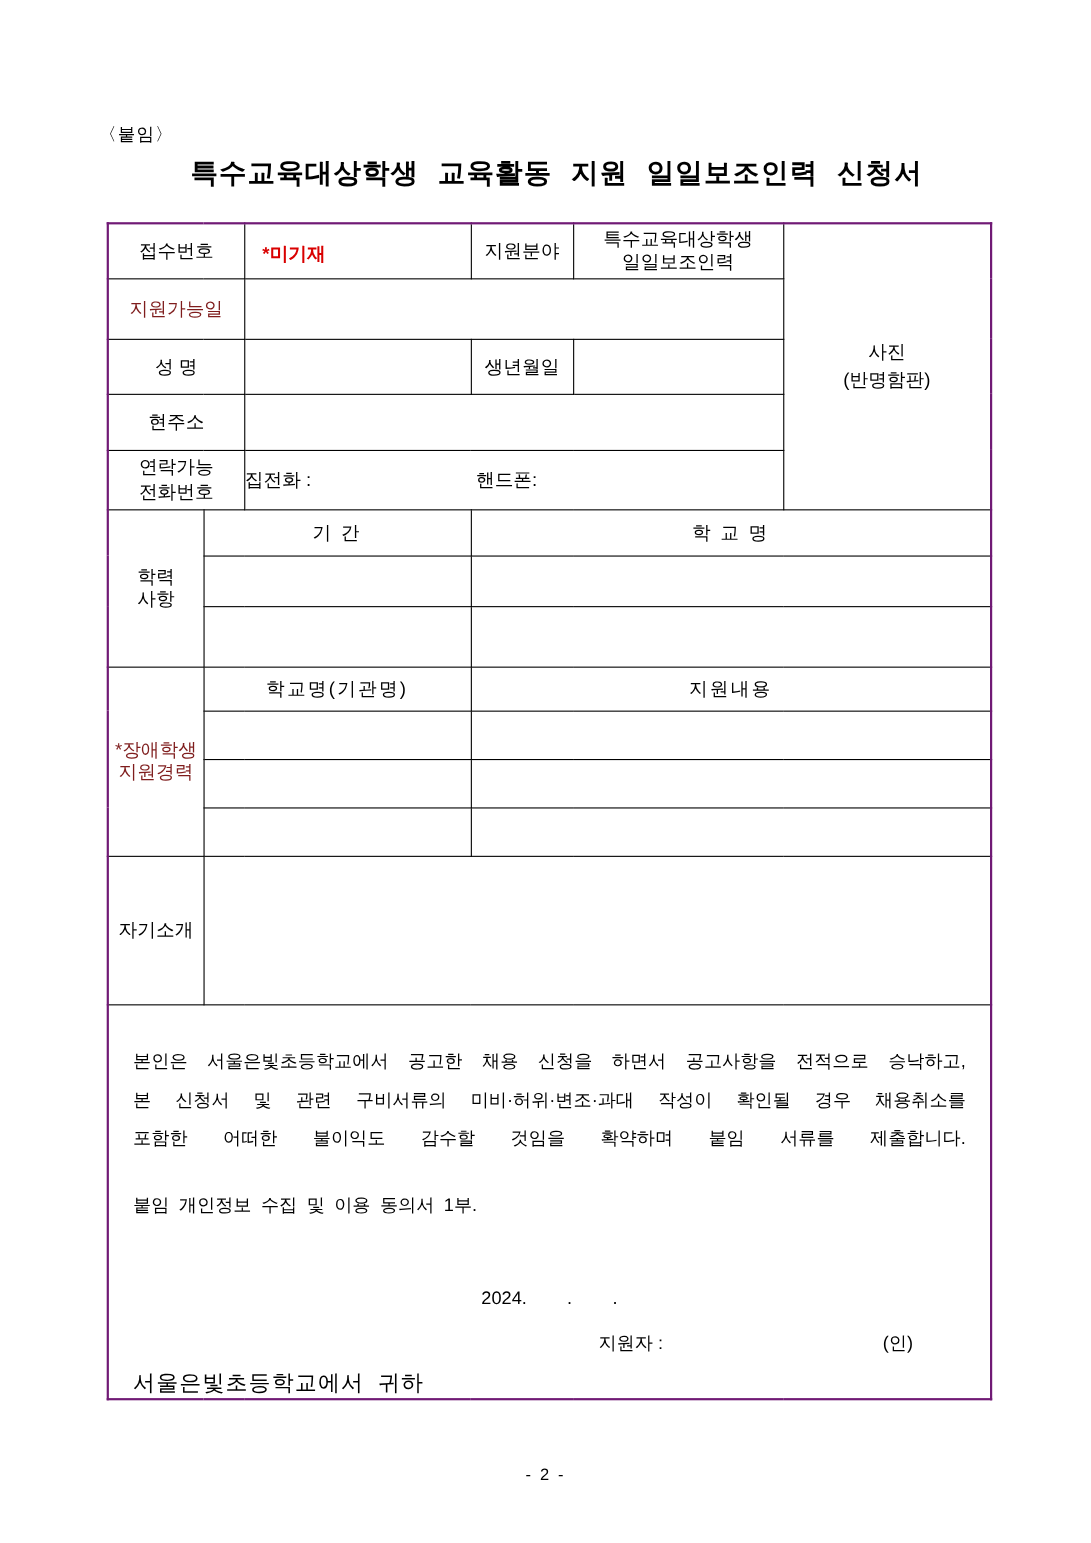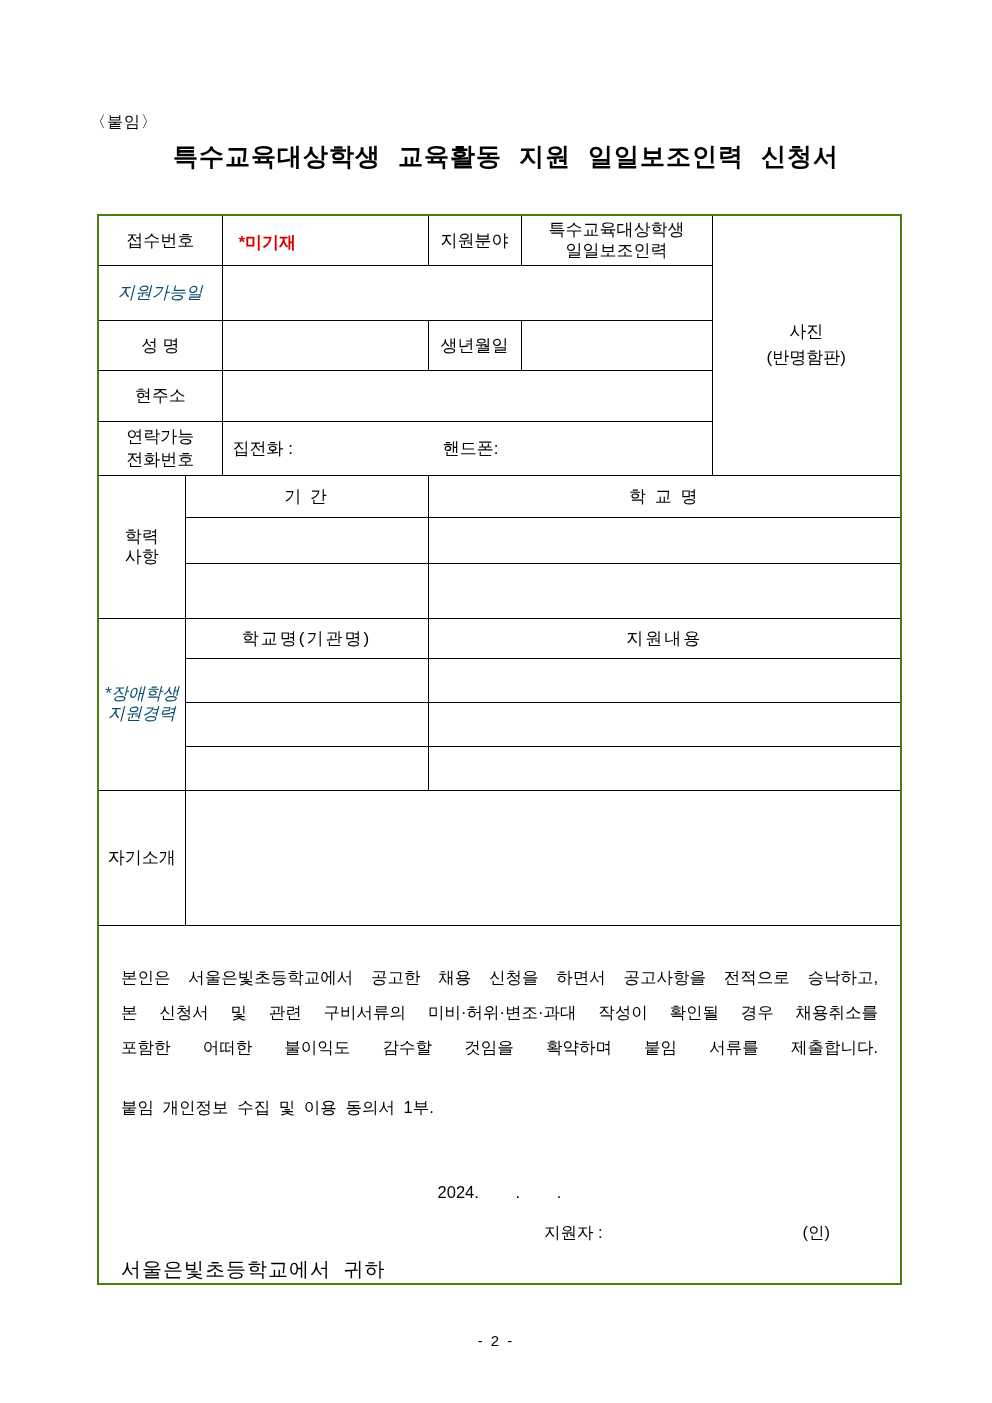--- a/index.html
+++ b/index.html
@@ -13,42 +13,42 @@
   .attachment-tag {
     position: absolute; left: 90px; top: 112px;
     font-size: 16px; letter-spacing: 1px;
   }
   .doc-title {
     position: absolute; left: 0; top: 140px; width: 100%;
     text-align: center; font-size: 25px; font-weight: bold;
     word-spacing: 9px; letter-spacing: 1px; padding-left: 20px;
   }
   table.form {
-    position: absolute; left: 97px; top: 214px;
+    position: absolute; left: 97px; top: 202px;
     width: 803px; border-collapse: collapse; table-layout: fixed;
-    border: 2px solid #4d7c0f;
+    border: 2px solid #701a75;
   }
   table.form td {
     border: 1px solid #000000;
     font-size: 17px;
     vertical-align: middle;
     overflow: hidden;
   }
   td.lbl { text-align: center; }
   td.lbl .ln { display: block; line-height: 23px; }
-  .blue { color: #0c4a6e; font-style: italic; }
+  .blue { color: #7f1d1d; }
   .red-value {
     color: #d90000; font-weight: bold; font-size: 16px;
     vertical-align: top; padding: 4px 0 0 16px;
   }
   td.small-2line { text-align: center; font-size: 14px; line-height: 21px; }
   td.small-2line .ln { display: block; }
   td.photo-cell { text-align: center; font-size: 17px; line-height: 26px; }
   td.photo-cell .ln { display: block; }
-  td.phone-cell { padding-left: 10px; }
+  td.phone-cell { }
   td.phone-cell .home { margin-right: 0; }
   td.phone-cell .mobile { margin-left: 145px; }
   td.sec-label { text-align: center; }
   td.sec-label .ln { display: block; line-height: 20px; }
   td.sec-label .gap { height: 28px; }
   td.col-head { text-align: center; letter-spacing: 2px; }
   td.exp-label { font-size: 15px; }
   td.bottom-cell { vertical-align: top; padding: 0; }
   .decl { margin: 34px 22px 0 22px; }
   .decl .dline {

